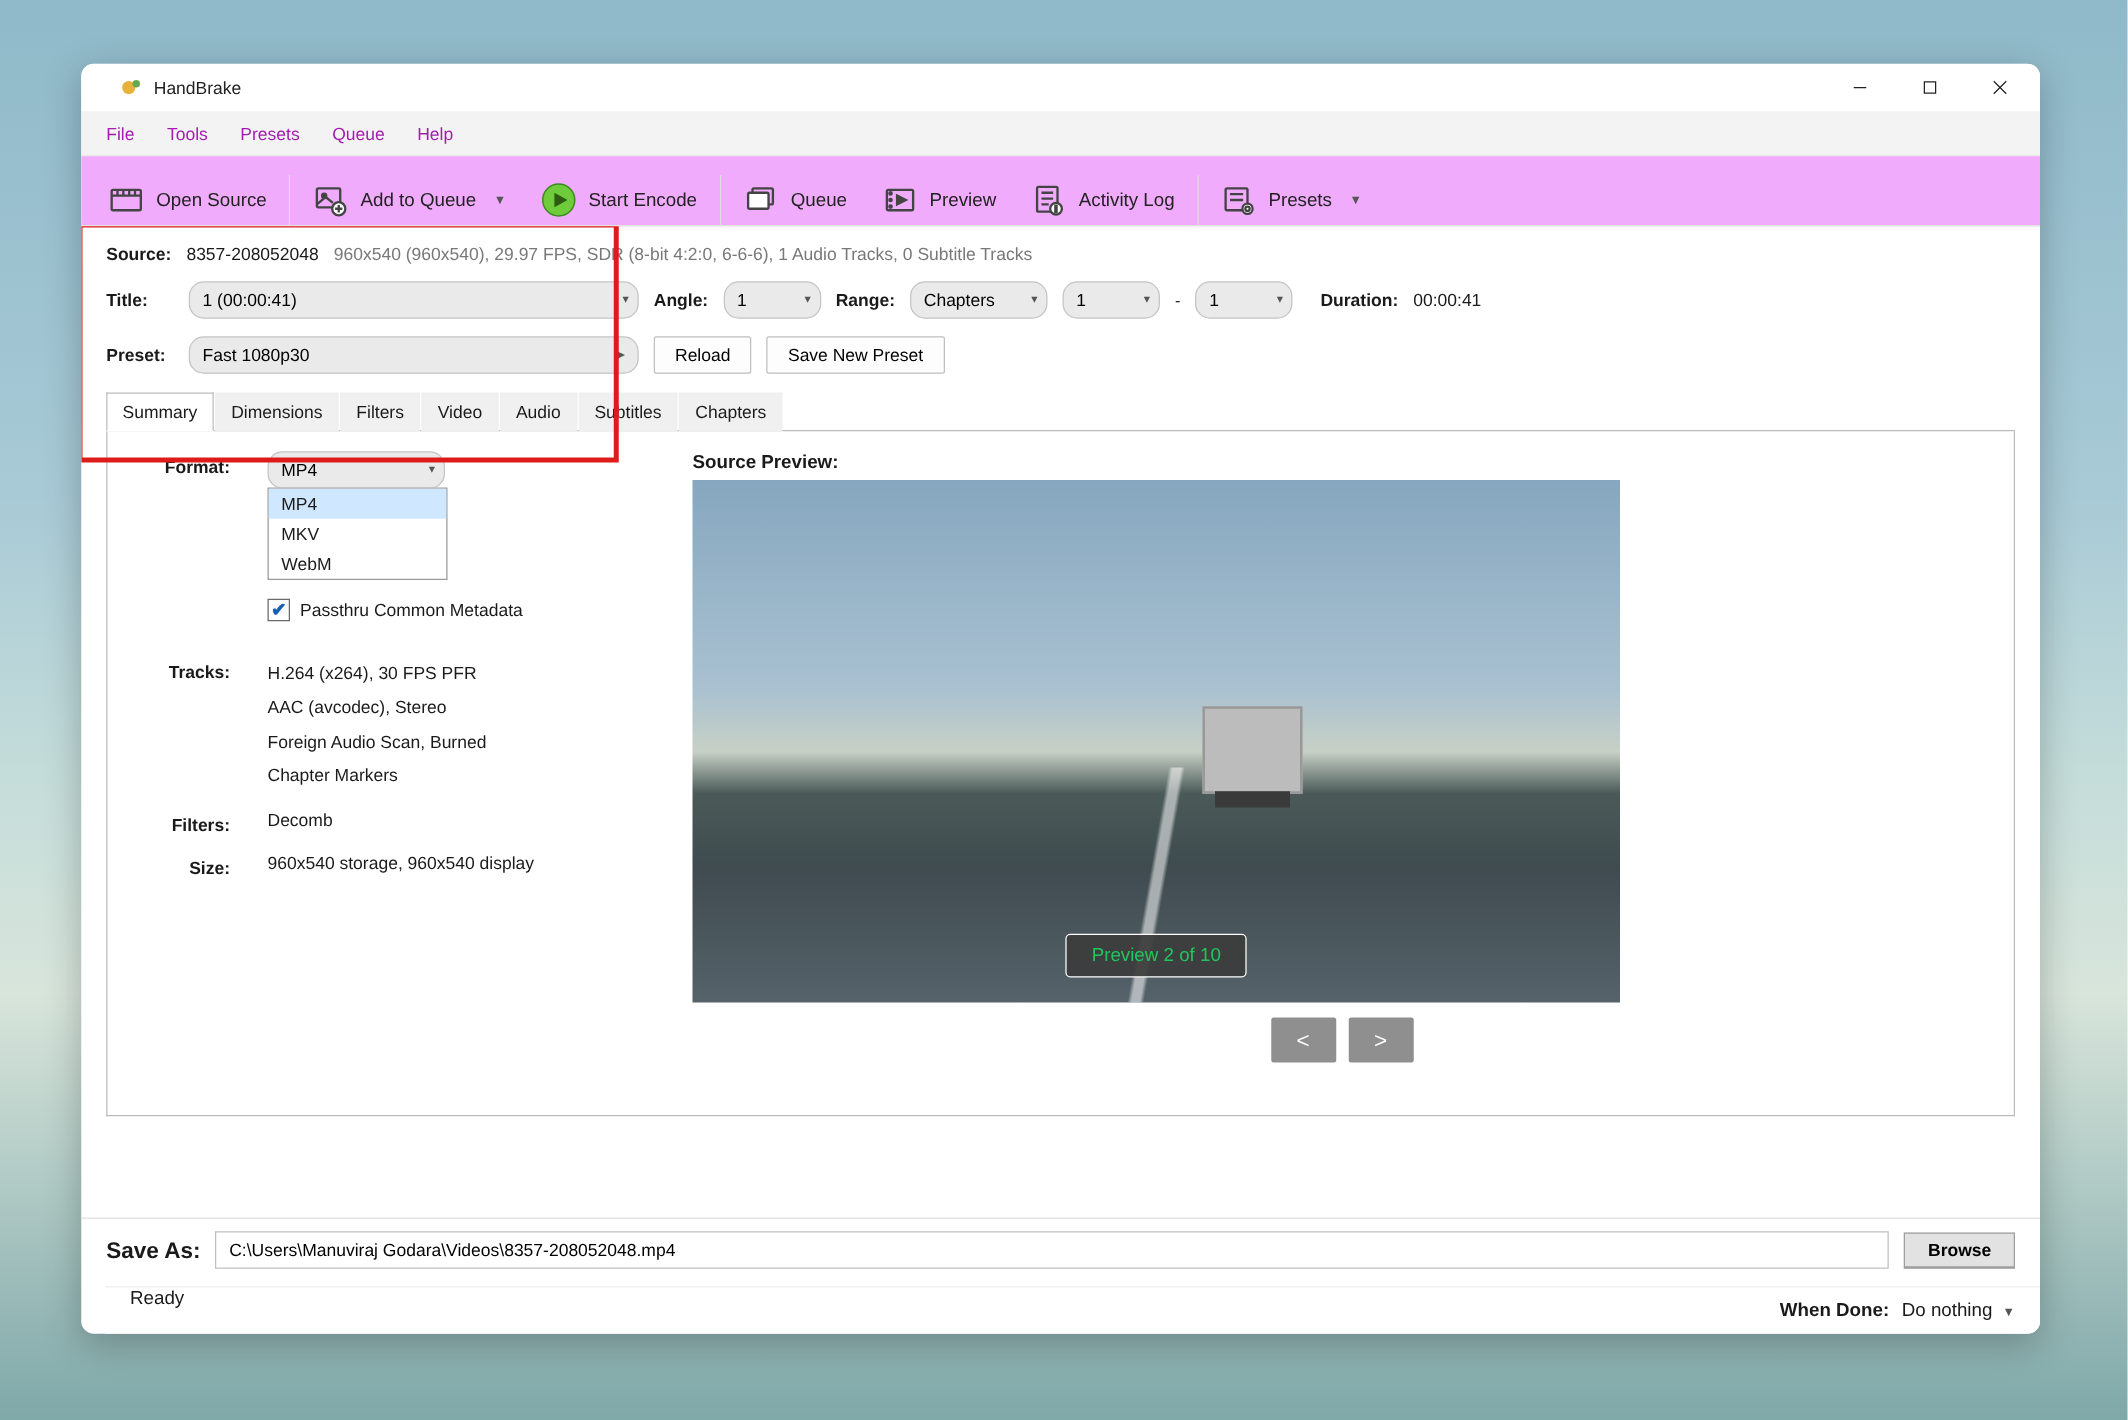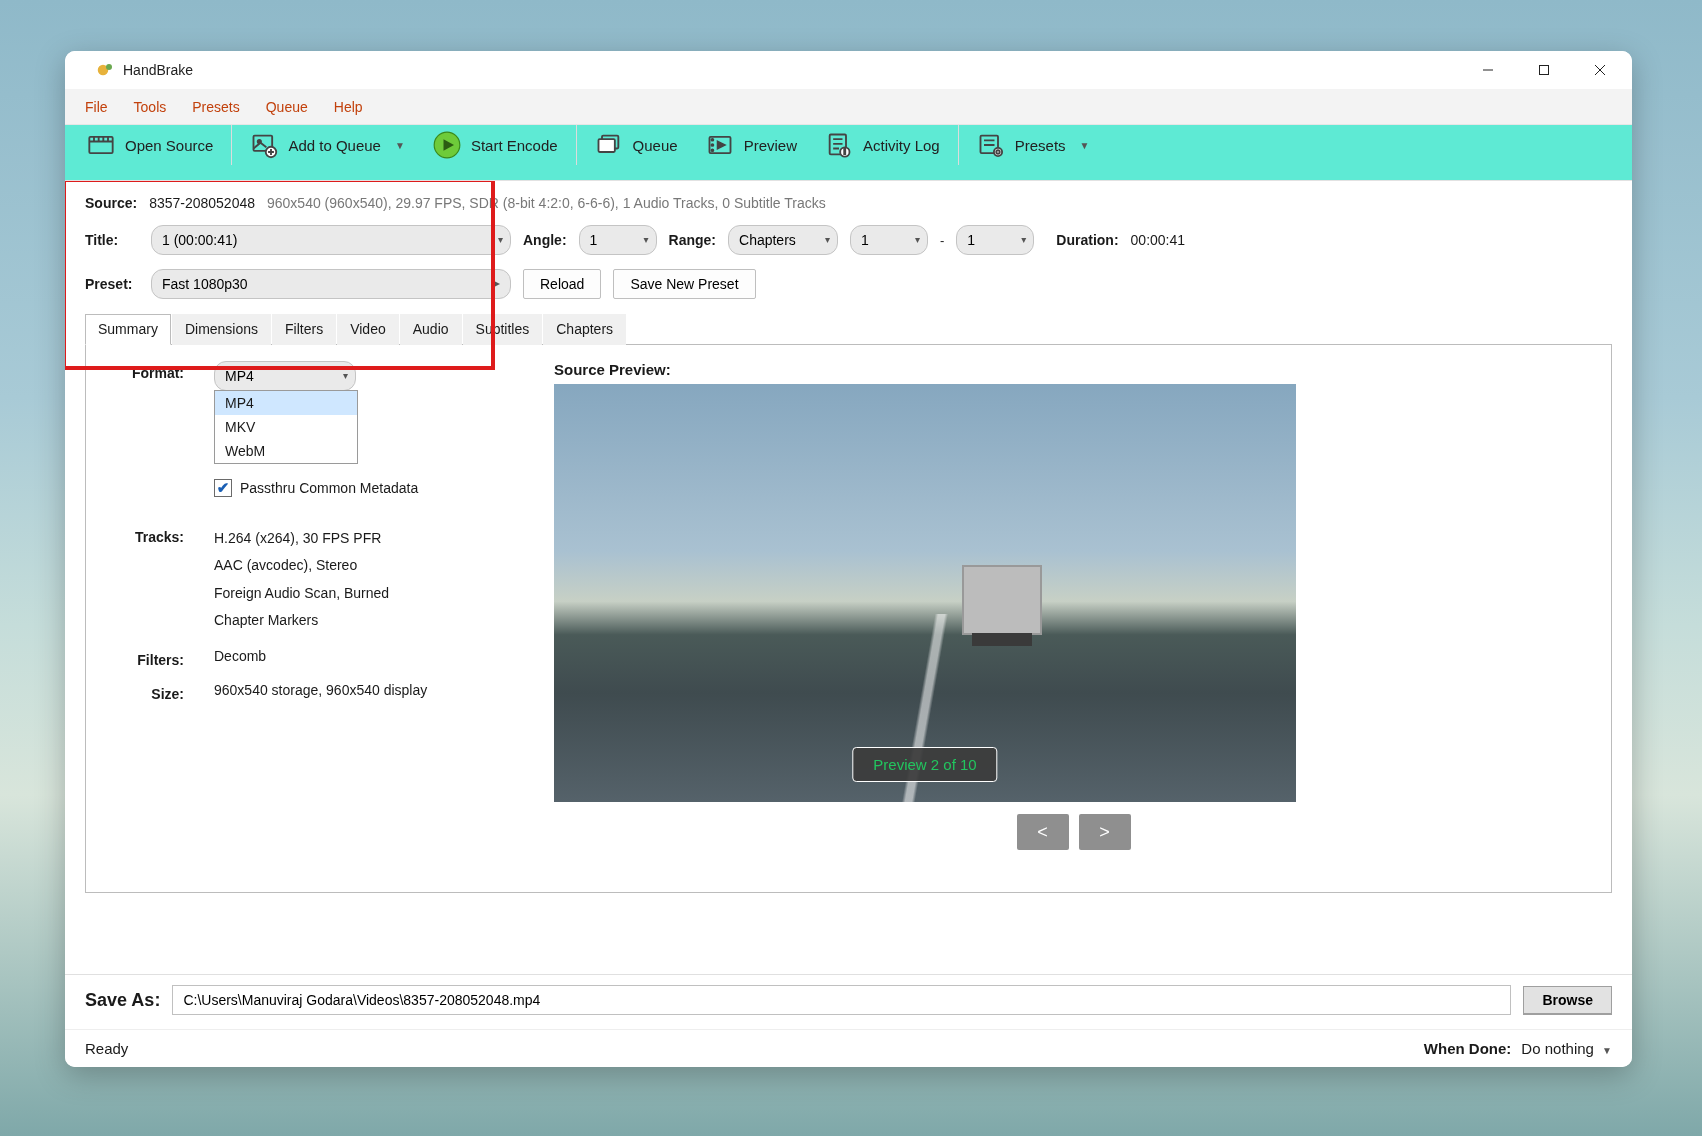--- a/index.html
+++ b/index.html
@@ -36,27 +36,27 @@
   .win-btn svg { stroke: #222; stroke-width: 1; fill: none; }
 
   .menubar {
     height: 36px;
     background: #f3f3f3;
     border-bottom: 1px solid #e6e6e6;
     display: flex; align-items: center;
     padding: 0 8px;
     gap: 2px;
   }
-  .menubar .menu-item { padding: 6px 12px; font-size: 14px; color: #c2410c; }
+  .menubar .menu-item { padding: 6px 12px; font-size: 14px; color: #a21caf; }
 
   .toolbar {
     height: 56px;
-    background: #5eead4;
+    background: #f0abfc;
     border-bottom: 1px solid #e2e2e2;
-    display: flex; align-items: flex-start;
+    display: flex; align-items: flex-end;
     padding: 0 8px;
   }
   .tool-btn { display: flex; align-items: center; gap: 10px; padding: 6px 14px; font-size: 15px; color: #222; background: transparent; border: none; }
   .tool-sep { width: 1px; height: 40px; background: #dcdcdc; margin: 0 4px; }
   .tool-icon { width: 28px; height: 28px; }
   .tri { font-size: 10px; color: #555; margin-left: 4px; }
 
   .content { flex: 1; padding: 14px 20px 8px 20px; overflow: auto; }
 
   .row { display: flex; align-items: center; margin-bottom: 14px; gap: 12px; flex-wrap: wrap; }
@@ -136,23 +136,23 @@
   .prev-nav { display: flex; gap: 10px; justify-content: center; margin-top: 12px; }
   .prev-nav .nav { width: 52px; height: 36px; background: #8f8f8f; color: #fff; display:flex;align-items:center;justify-content:center; font-size:18px; border-radius:2px;}
 
   .saveas { display: flex; align-items: center; gap: 12px; padding: 10px 20px 14px 20px; border-top: 1px solid #e0e0e0; margin-top: auto;}
   .saveas .lbl { font-weight: 700; font-size: 18px; }
   .saveas input { flex: 1; height: 30px; border: 1px solid #c0c0c0; padding: 0 10px; font-size: 14px; }
   .saveas .browse { background: #e2e2e2; border: 1px solid #9f9f9f; border-bottom-width:2px; padding: 5px 18px; font-size: 14px; font-weight:600;}
 
   .statusbar {
     height: 38px;
-    display: flex; align-items: center;
+    display: flex; 
     padding: 0 20px;
-    background: #fff; border-top: 1px solid #eee;
+    background: #fff; border-top: 1px solid #eee; margin-left: 19px;
   }
   .statusbar .right { margin-left: auto; display: flex; align-items: center; gap: 10px; font-size: 15px;}
   .statusbar .right .wd-lbl { font-weight: 700; }
 
   .preset-combo { width: 360px; text-align: left; position:relative;}
   .preset-combo::after{content:"▸"; position:absolute; right:10px; top:50%; transform:translateY(-55%); font-size:12px; color:#555;}
 </style>
 </head>
 <body>
 

